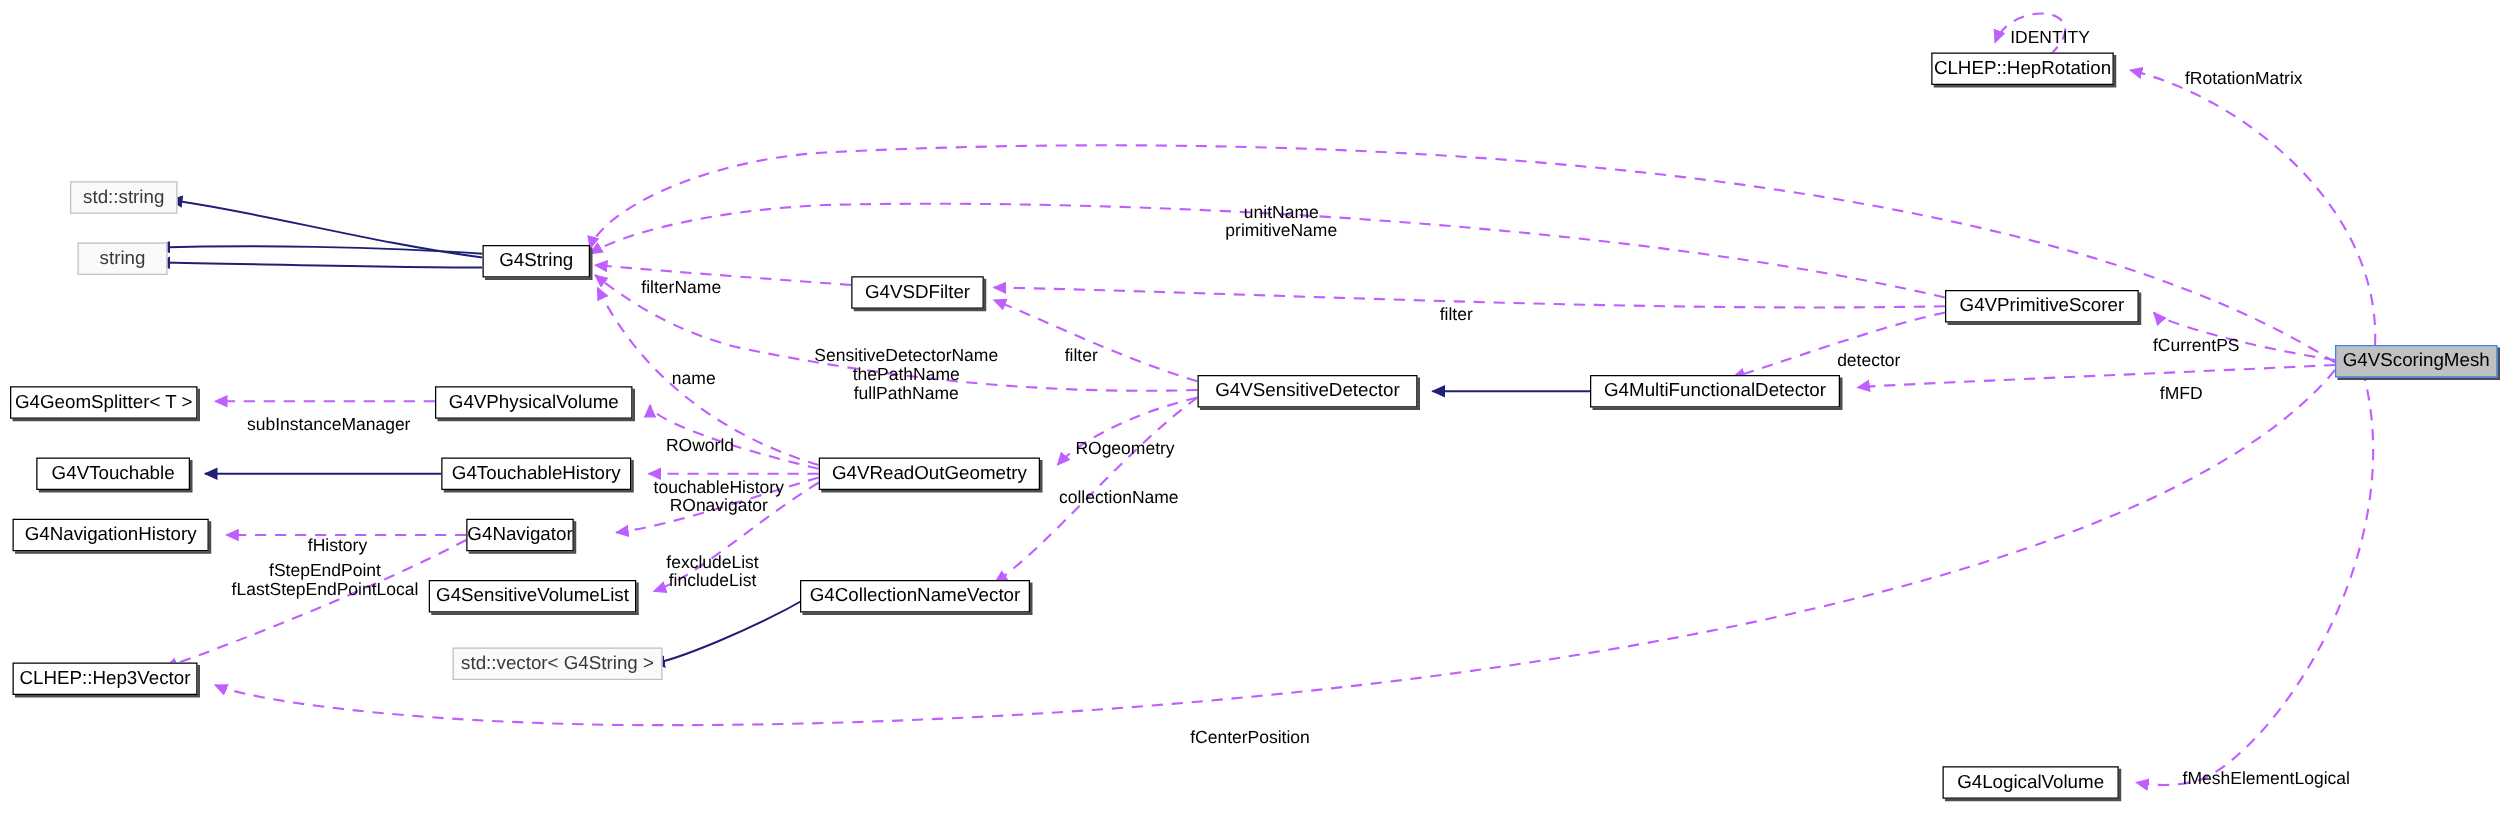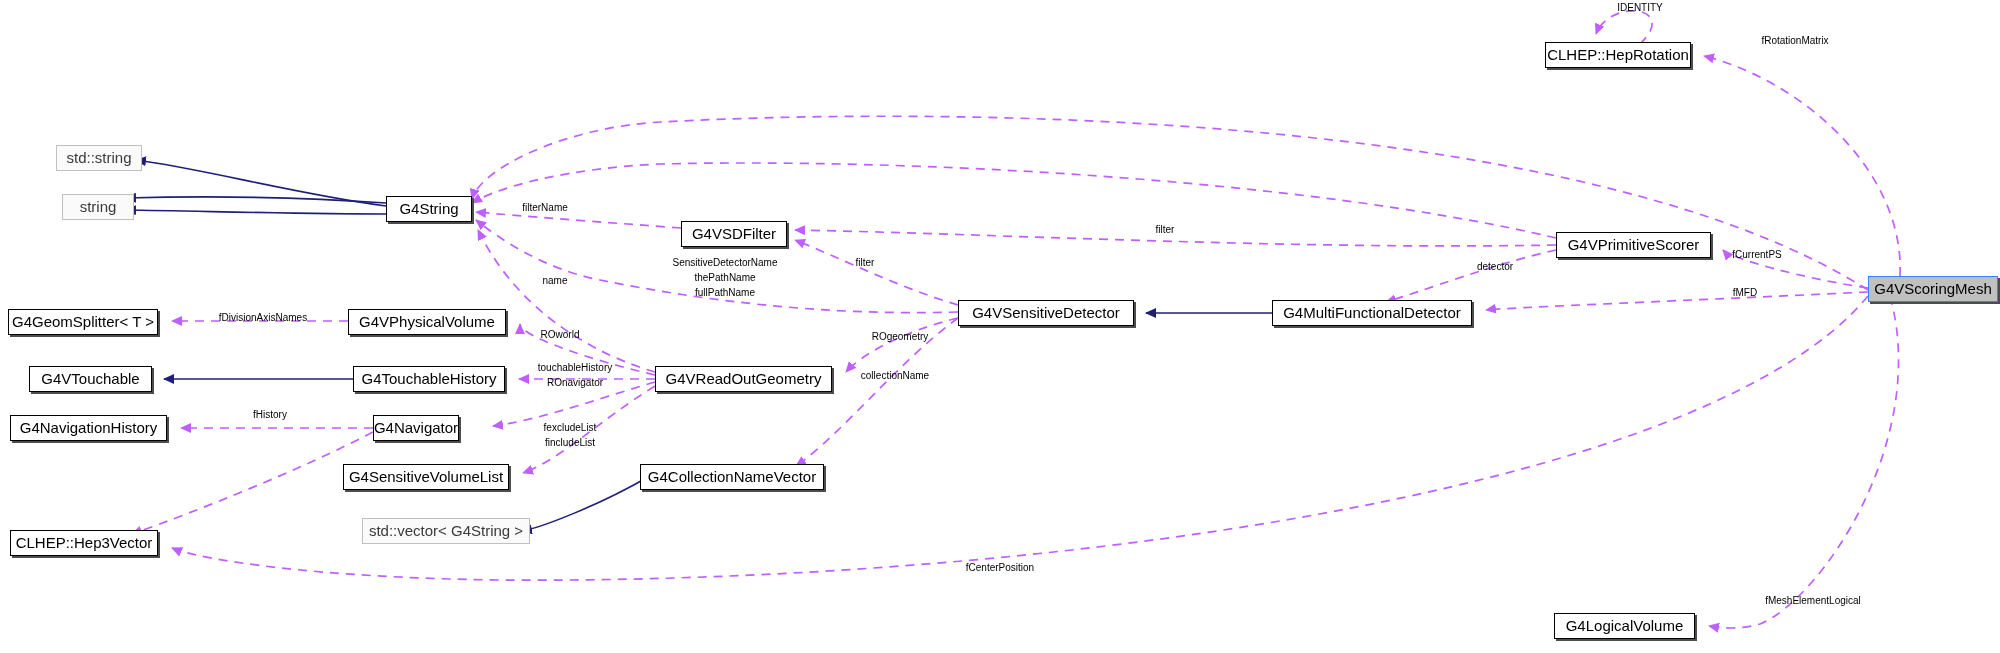--- a/index.html
+++ b/index.html
@@ -46,27 +46,28 @@
     margin-left: 20px;
   }
   .node.current {
     background: #c0c0c0;
     border: 1px solid #3b82f6;
     box-shadow: 2px 2px 0 0 #4d4d4d;
     color: #000000;
   }
   .edge-label {
     position: absolute;
-    font-size: 10px;
+    font-size: 14px;
     color: #000000;
     white-space: pre;
     text-align: center;
     line-height: 15px;
     background: transparent;
     pointer-events: none;
+    margin-top: 22px;
   }
 </style>
 </head>
 <body>
 
 <div id="diagram">
 
   <svg id="edges" viewBox="0 0 2000 653" width="2000" height="653" xmlns="http://www.w3.org/2000/svg">
     <defs>
       <marker id="arrInh" markerWidth="12" markerHeight="12" refX="10" refY="5" orient="auto" markerUnits="userSpaceOnUse">
@@ -202,35 +203,39 @@
     </div>
   <div class="node" style="left:1554px;top:613px; width:141px;">
       <span>G4LogicalVolume</span>
     </div>
   <div class="node current" style="left:1868px;top:276px;width:130px;">
       <span>G4VScoringMesh</span>
     </div>
 
   <div class="edge-label" style="left:1585px; top:0px;   width:110px;">IDENTITY</div>
   <div class="edge-label" style="left:1730px; top:33px;  width:130px;">fRotationMatrix</div>
+  <div class="edge-label" style="left:900px;  top:140px; width:250px;">unitName
+primitiveName</div>
   <div class="edge-label" style="left:480px;  top:200px; width:130px;">filterName</div>
   <div class="edge-label" style="left:1110px; top:222px; width:110px;">filter</div>
   <div class="edge-label" style="left:1692px; top:247px; width:130px;">fCurrentPS</div>
   <div class="edge-label" style="left:600px;  top:255px; width:250px;">SensitiveDetectorName
 thePathName
 fullPathName</div>
   <div class="edge-label" style="left:820px;  top:255px; width:90px;">filter</div>
   <div class="edge-label" style="left:500px;  top:273px; width:110px;">name</div>
   <div class="edge-label" style="left:1435px; top:259px; width:120px;">detector</div>
   <div class="edge-label" style="left:1695px; top:285px; width:100px;">fMFD</div>
-  <div class="edge-label" style="left:168px;  top:310px; width:190px;">fDivisionAxisNames</div>
+  <div class="edge-label" style="left:168px;  top:310px; width:190px;">subInstanceManager</div>
   <div class="edge-label" style="left:500px;  top:327px; width:120px;">ROworld</div>
   <div class="edge-label" style="left:835px;  top:329px; width:130px;">ROgeometry</div>
   <div class="edge-label" style="left:500px;  top:360px; width:150px;">touchableHistory
 ROnavigator</div>
   <div class="edge-label" style="left:820px;  top:368px; width:150px;">collectionName</div>
   <div class="edge-label" style="left:210px;  top:407px; width:120px;">fHistory</div>
+  <div class="edge-label" style="left:140px;  top:427px; width:240px;">fStepEndPoint
+fLastStepEndPointLocal</div>
   <div class="edge-label" style="left:500px;  top:420px; width:140px;">fexcludeList
 fincludeList</div>
   <div class="edge-label" style="left:920px;  top:560px; width:160px;">fCenterPosition</div>
   <div class="edge-label" style="left:1718px; top:593px; width:190px;">fMeshElementLogical</div>
 
 </div>
 
 </body></html>

